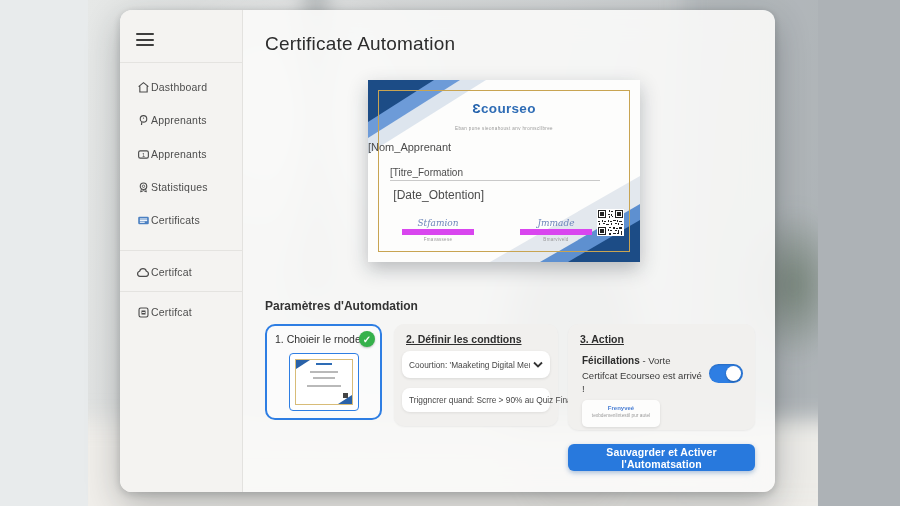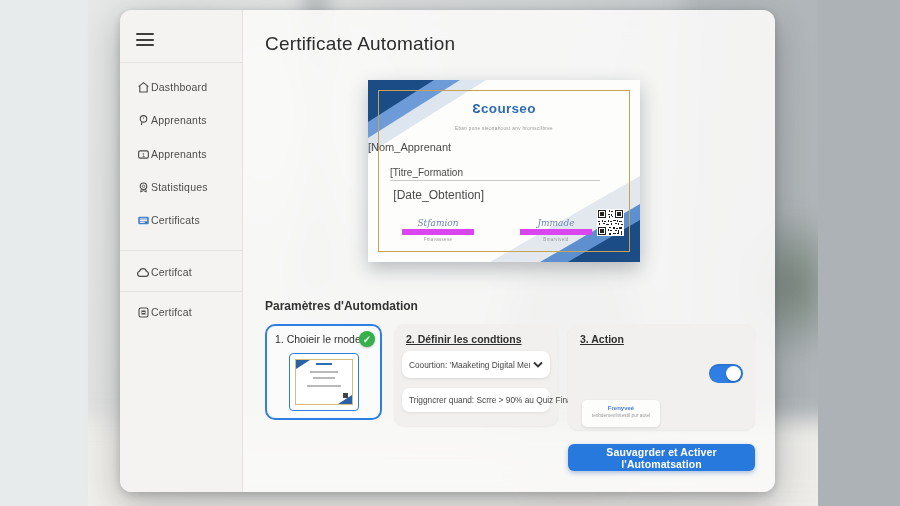--- a/index.html
+++ b/index.html
@@ -281,20 +281,23 @@
               <path d="M1 1.5 L5 5.5 L9 1.5"></path>
             </svg>
         </div>
         <div class="trigger-pill">
           <span class="trig-text">Triggncrer quand:  Scrre &gt; 90% au Quiz Final</span>
         </div>
       </div>
 
       <div class="card card-step3">
         <span class="card-title">3. Action</span>
+        <div class="action-msg">
+          <b>Féicillations</b><span> - Vorte Certifcat Ecourseo est arrivé !</span>
+        </div>
         <div class="toggle">
           <div class="knob"></div>
         </div>
         <div class="mini-pill">
           <span class="mp1">Frenyveé</span>
           <span class="mp2">texbdemenlintestil pur autel</span>
         </div>
       </div>
 
       <button class="save-btn">Sauvagrder et Activer l'Automatsation</button>

